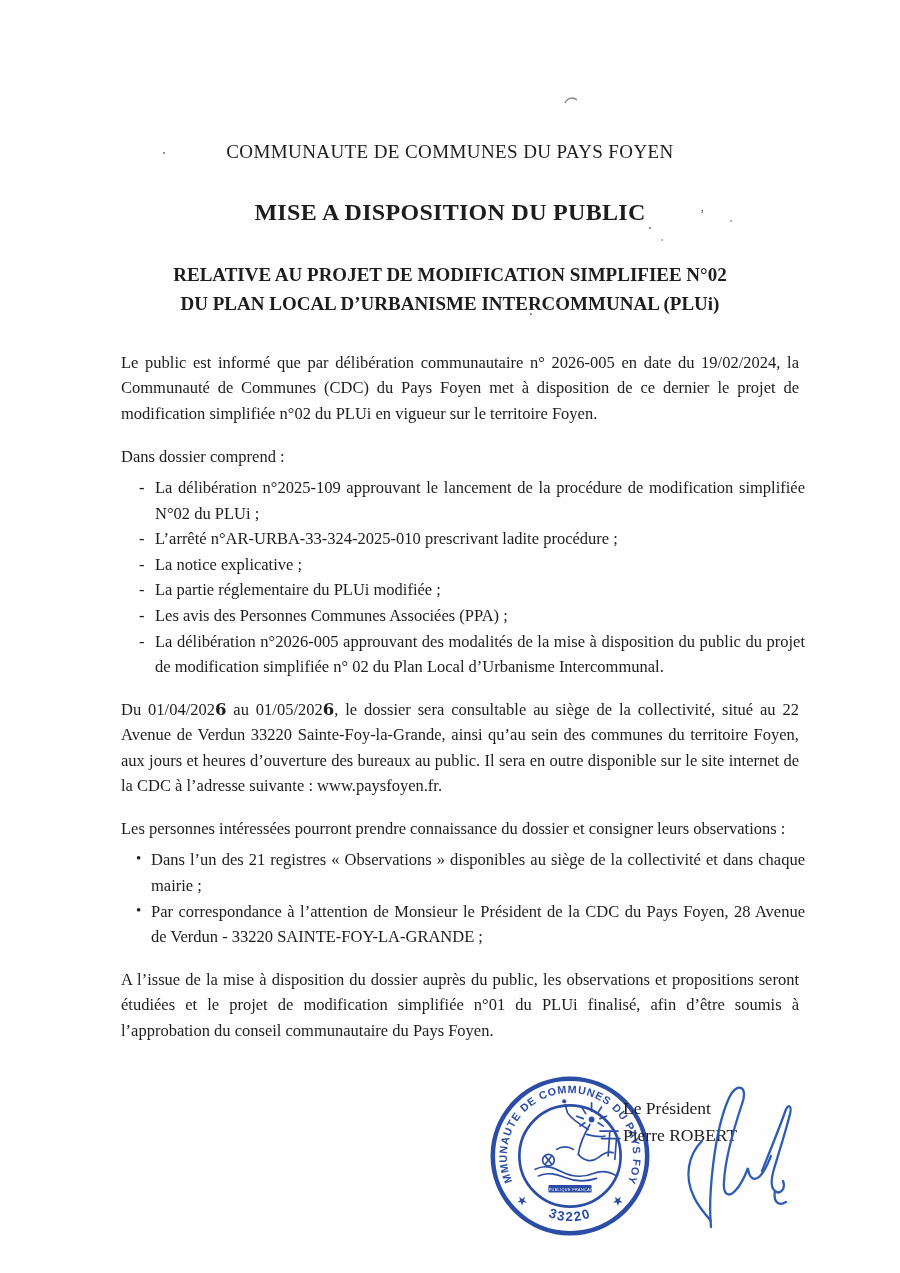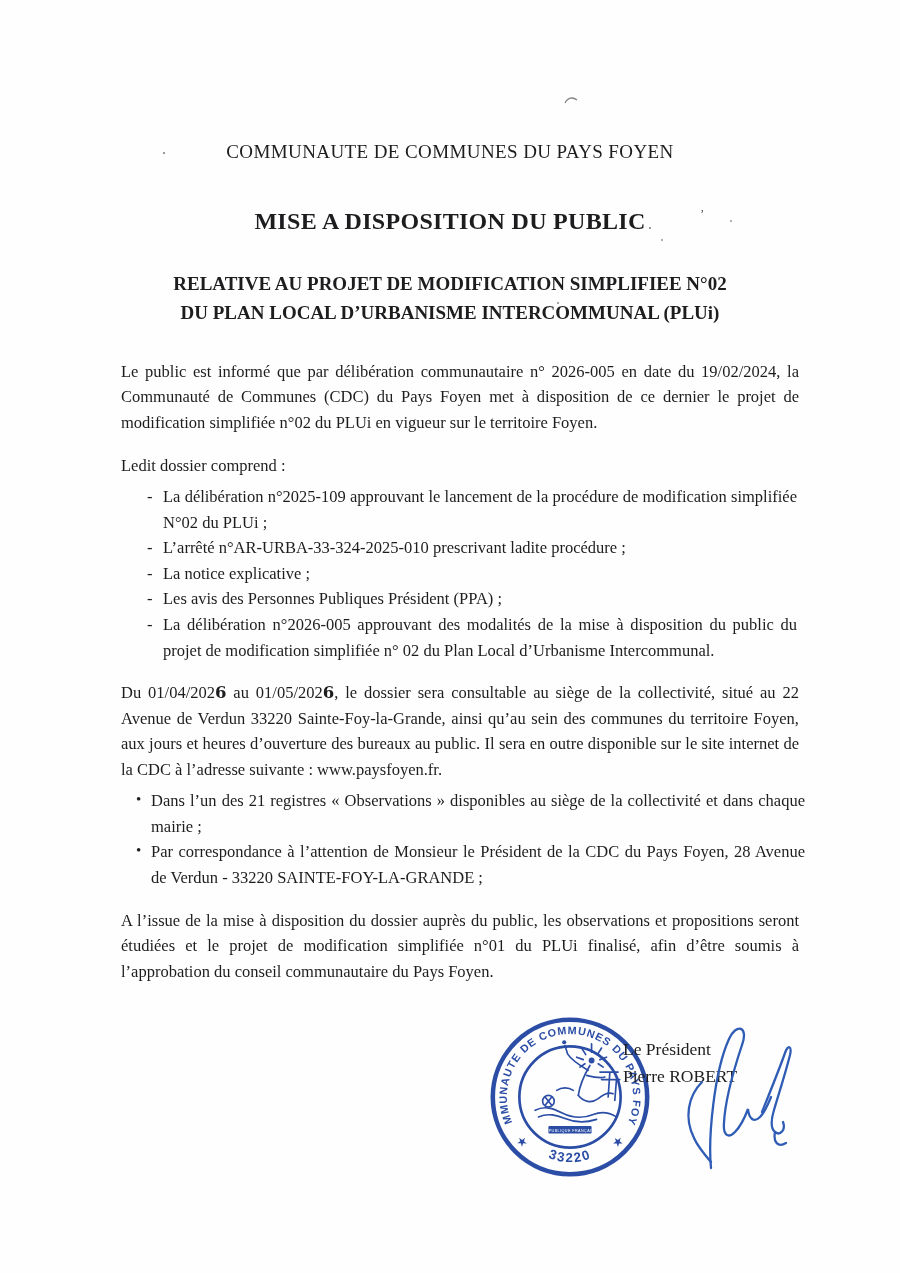--- a/index.html
+++ b/index.html
@@ -3,30 +3,30 @@
 <meta charset="utf-8">
 <style>
   html,body{margin:0;padding:0;background:#e8e8e8;}
   .page{
     width:900px;height:1273px;background:#fefefe;position:relative;
     margin:0 auto;overflow:hidden;color:#1d1d1f;
     font-family:"Liberation Serif","DejaVu Serif",serif;
   }
   .header{text-align:center;padding-top:141px;}
   .org-line{font-size:19px;letter-spacing:0.4px;}
-  .doc-title{font-size:24px;font-weight:700;letter-spacing:0.3px;margin-top:45px;}
+  .doc-title{font-size:24px;font-weight:700;letter-spacing:0.3px;margin-top:36px;}
   .doc-subtitle{font-size:19px;font-weight:700;margin-top:34px;line-height:1.55;}
   .body-col{
     width:690px;margin-left:115px;margin-top:31px;
     font-size:16.5px;line-height:1.55;text-align:justify;
   }
   .para{margin:6px;}
   .para + .para, .para + ul, ul + .para{margin-top:17px;}
   .mt0{margin-top:0 !important;}
-  ul.dash-list{list-style:none;margin:8px;padding:0 0 0 24px;}
+  ul.dash-list{list-style:none;margin:0;padding:0 0 0 24px;}
   ul.dash-list li{position:relative;padding-left:16px;}
   ul.dash-list li::before{content:"-";position:absolute;left:0;}
   ul.bullet-list{list-style:none;margin:0;padding:0 0 0 20px;}
   ul.bullet-list li{position:relative;padding-left:16px;}
   ul.bullet-list li::before{content:"\2022";position:absolute;left:1px;top:0px;font-size:15px;}
   .hand-digit{font-weight:700;font-family:"DejaVu Serif",serif;letter-spacing:0;}
   .sig-section{position:relative;height:195px;margin-top:16px;}
   .seal-wrap{position:absolute;left:372px;top:14px;width:166px;height:166px;z-index:1;}
   .sig-names{position:absolute;left:508px;top:36px;z-index:2;font-size:17.5px;line-height:1.5;text-align:left;}
   .sig-stroke{position:absolute;left:495px;top:-4px;width:290px;height:195px;z-index:3;pointer-events:none;}
@@ -56,32 +56,34 @@
     <div class="doc-subtitle">
       <div>RELATIVE AU PROJET DE MODIFICATION SIMPLIFIEE N°02</div>
       <div>DU PLAN LOCAL D’URBANISME INTERCOMMUNAL (PLUi)</div>
     </div>
   </div>
 
   <div class="body-col">
 
     <p class="para">Le public est informé que par délibération communautaire n° 2026-005 en date du 19/02/2024, la Communauté de Communes (CDC) du Pays Foyen met à disposition de ce dernier le projet de modification simplifiée n°02 du PLUi en vigueur sur le territoire Foyen.</p>
 
-    <p class="para">Ledit dossier comprend :</p>
+    <p class="para">Dans dossier comprend :</p>
 
     <ul class="dash-list mt0">
       <li>La délibération n°2025-109 approuvant le lancement de la procédure de modification simplifiée N°02 du PLUi ;</li>
       <li>L’arrêté n°AR-URBA-33-324-2025-010 prescrivant ladite procédure ;</li>
       <li>La notice explicative ;</li>
-      <li>Les avis des Personnes Publiques Président (PPA) ;</li>
+      <li>La partie réglementaire du PLUi modifiée ;</li>
+      <li>Les avis des Personnes Communes Associées (PPA) ;</li>
       <li>La délibération n°2026-005 approuvant des modalités de la mise à disposition du public du projet de modification simplifiée n° 02 du Plan Local d’Urbanisme Intercommunal.</li>
     </ul>
 
     <p class="para"><span>Du 01/04/202</span><span class="hand-digit">6</span><span> au 01/05/202</span><span class="hand-digit">6</span><span>, le dossier sera consultable au siège de la collectivité, situé au 22 Avenue de Verdun 33220 Sainte-Foy-la-Grande, ainsi qu’au sein des communes du territoire Foyen, aux jours et heures d’ouverture des bureaux au public. Il sera en outre disponible sur le site internet de la CDC à l’adresse suivante : www.paysfoyen.fr.</span></p>
 
+    <p class="para">Les personnes intéressées pourront prendre connaissance du dossier et consigner leurs observations :</p>
 
     <ul class="bullet-list mt0">
       <li>Dans l’un des 21 registres « Observations » disponibles au siège de la collectivité et dans chaque mairie ;</li>
       <li>Par correspondance à l’attention de Monsieur le Président de la CDC du Pays Foyen, 28 Avenue de Verdun - 33220 SAINTE-FOY-LA-GRANDE ;</li>
     </ul>
 
     <p class="para">A l’issue de la mise à disposition du dossier auprès du public, les observations et propositions seront étudiées et le projet de modification simplifiée n°01 du PLUi finalisé, afin d’être soumis à l’approbation du conseil communautaire du Pays Foyen.</p>
 
     <div class="sig-section">
 

